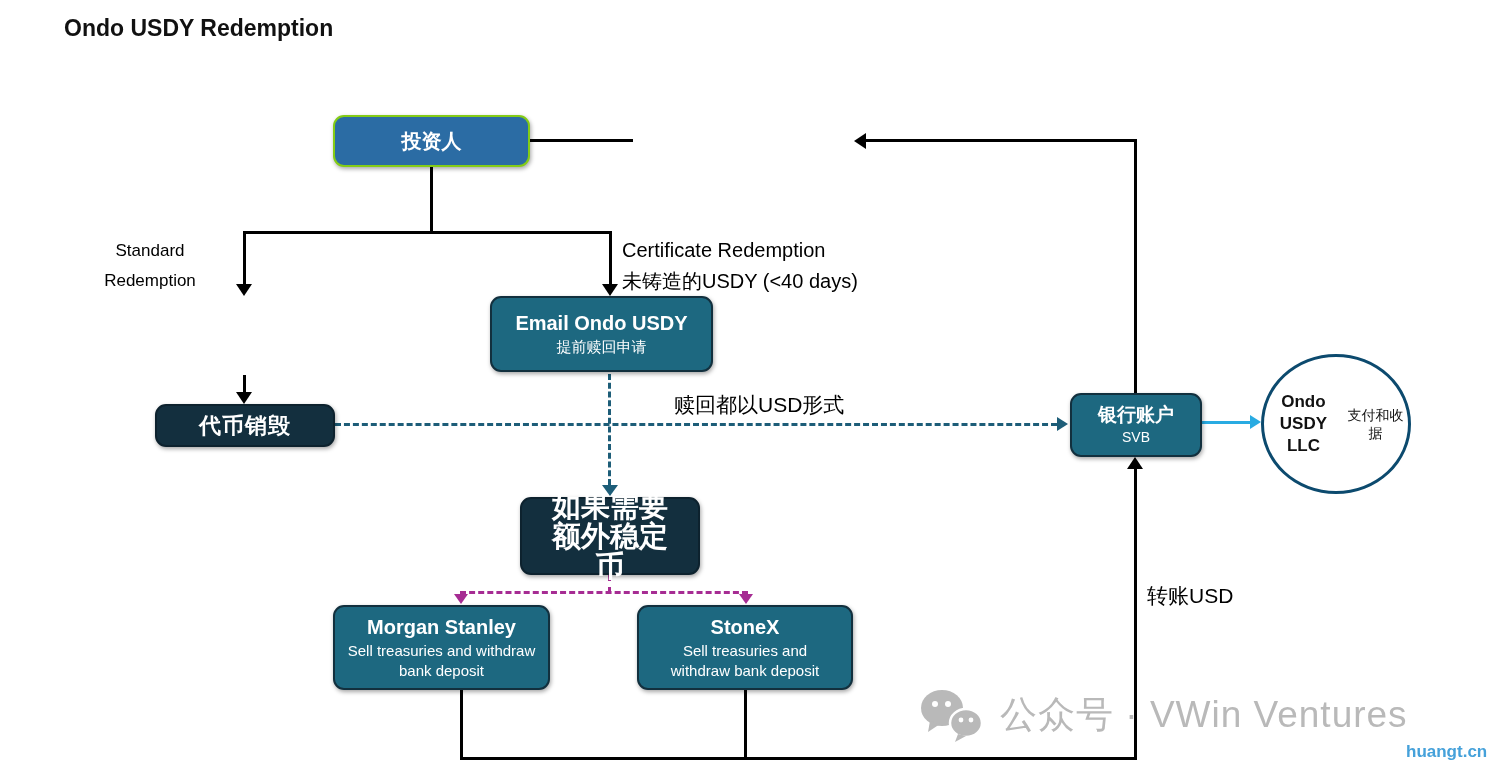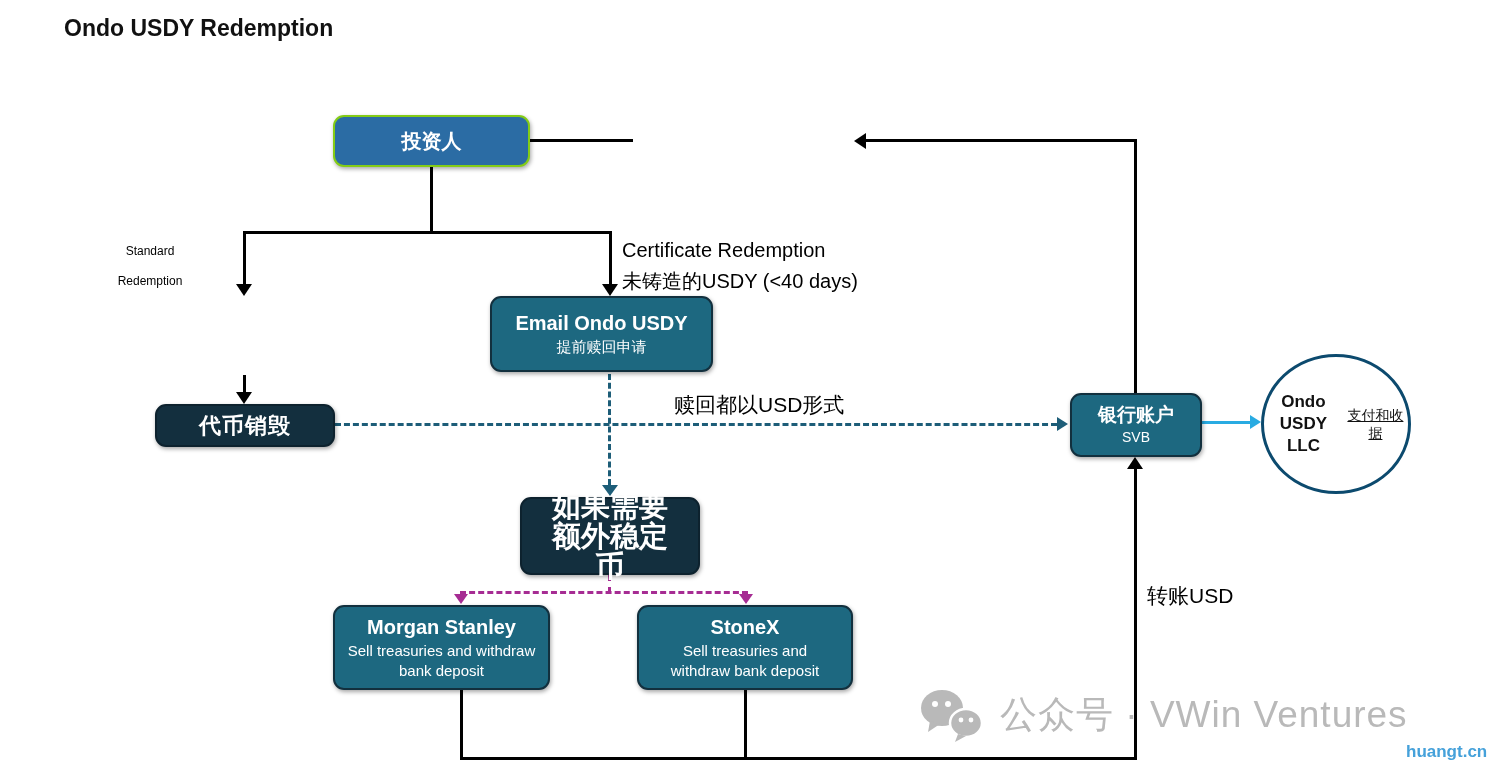--- a/index.html
+++ b/index.html
@@ -16,21 +16,21 @@
   .nlabel{font-size:20px;font-weight:600;}
   .ntitle{font-size:20px;font-weight:700;line-height:25px;}
   .nsub{font-size:15px;line-height:20px;margin-top:1px;}
   .burn-label{font-size:22px;font-weight:700;letter-spacing:1px;}
   .extra-label{font-size:29px;font-weight:700;line-height:30px;width:116px;}
 
   .circle-node{position:absolute;box-sizing:border-box;border-radius:50%;background:#fff;
         border:3px solid #0c4a6e;display:flex;flex-direction:row;align-items:center;
         justify-content:center;text-align:center;color:#111;}
   .circle-title{font-size:17px;font-weight:700;line-height:22px;white-space:pre-line;}
-  .circle-sub{font-size:14px;margin-top:2px;text-decoration:underline;}
+  .circle-sub{font-size:14px;margin-top:2px;}
 
   
   .hline,.vline{position:absolute;}
   .hline{background:#000;height:3px;}
   .vline{background:#000;width:3px;}
   .hdash-teal{height:0;border-top:3px dashed #1d5d78;background:none;}
   .vdash-teal{width:0;border-left:3px dashed #1d5d78;background:none;}
   .hdash-purple{height:0;border-top:3px dashed #a62c93;background:none;}
   .vdash-purple{width:0;border-left:3px dashed #a62c93;background:none;}
   .blue-line{background:#29abe2;height:3px;}
@@ -130,21 +130,21 @@
     <span class="ntitle" style="font-size:19px;line-height:22px;">银行账户</span>
     <span class="nsub" style="font-size:14px;">SVB</span>
   </div>
 
   <div class="circle-node" style="left:1261px;top:354px;width:150px;height:140px;">
     <span class="circle-title">Ondo
 USDY LLC</span>
     <span class="circle-sub">支付和收据</span>
   </div>
 
-  <div class="elabel center" style="left:80px;top:236px;width:140px;line-height:30px;font-size:12px;">Standard
+  <div class="elabel center" style="left:80px;top:236px;width:140px;line-height:30px;font-size:17px;">Standard
 Redemption</div>
 
   <div class="elabel" style="left:622px;top:235px;line-height:31px;font-size:20px;">Certificate Redemption
 未铸造的USDY (&lt;40 days)</div>
 
   <div class="elabel" style="left:674px;top:391px;">赎回都以USD形式</div>
 
   <div class="elabel" style="left:1147px;top:582px;">转账USD</div>
 
   <div class="watermark">

